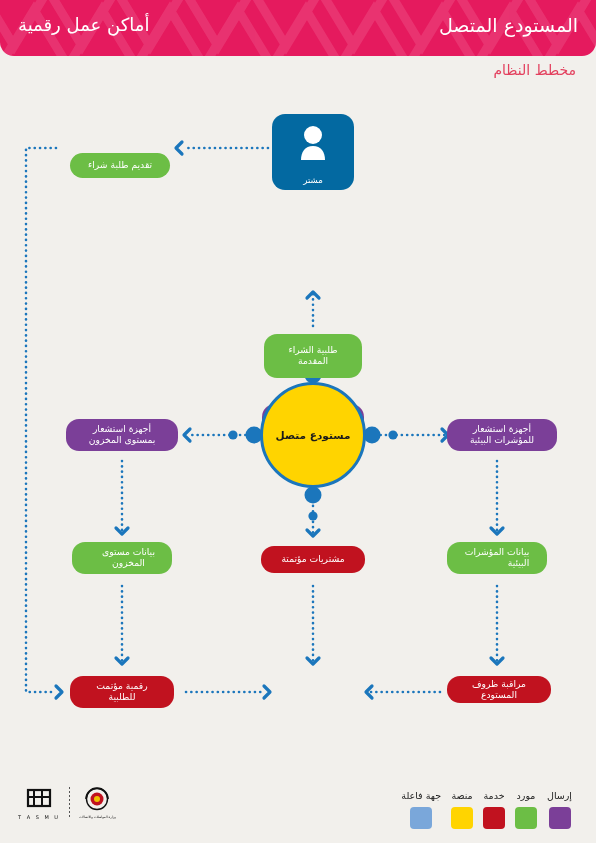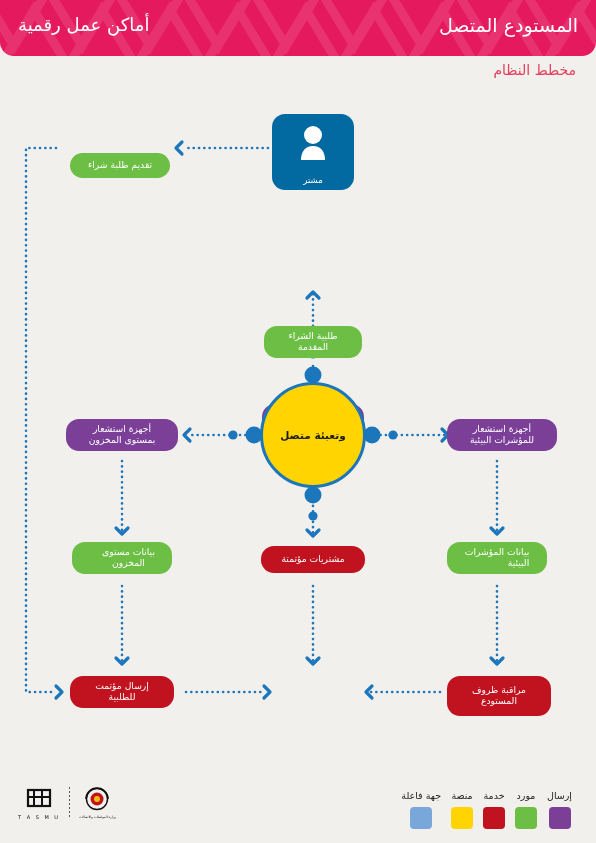--- a/index.html
+++ b/index.html
@@ -238,32 +238,32 @@
             <path d="M17 22c-8 0-12 6-12 14h24c0-8-4-14-12-14z" fill="#fff"></path>
           </svg>
       </span>
       <span>مشتر</span>
     </div>
 
     <div class="node pill supply" style="left:70px;top:50px;width:100px;height:25px;margin-top:17px;">
       <span>تقديم طلبة شراء</span>
     </div>
 
-    <div class="node pill supply" style="left:264px;top:240px;width:98px;height:32px;align-items:center;">
+    <div class="node pill supply" style="left:264px;top:248px;width:98px;height:44px;align-items:center;">
       <span>طلبية الشراء
 المقدمة</span>
     </div>
 
     <div class="node pill tech" style="left:262px;top:318px;width:102px;height:32px;">
       <span>مناولة وتعبئة
 روبوتية</span>
     </div>
 
     <div class="node hub" style="left:260px;top:296px;width:106px;height:106px;">
-      <span>وتعبئة متصل</span>
+      <span>مستودع متصل</span>
     </div>
 
     <div class="node pill tech" style="left:66px;top:333px;width:112px;height:32px;">
       <span>أجهزة استشعار
 بمستوى المخزون</span>
     </div>
 
     <div class="node pill tech" style="left:447px;top:333px;width:110px;height:32px;">
       <span>أجهزة استشعار
 للمؤشرات البيئية</span>
@@ -277,26 +277,26 @@
     <div class="node pill service" style="left:261px;top:460px;width:104px;height:27px;text-align:right;">
       <span>مشتريات مؤتمتة</span>
     </div>
 
     <div class="node pill supply" style="left:447px;top:456px;width:100px;height:32px;text-align:right;">
       <span>بيانات المؤشرات
 البيئية</span>
     </div>
 
     <div class="node pill service" style="left:70px;top:590px;width:104px;height:32px;">
-      <span>إرسال مؤتمت
+      <span>رقمية مؤتمت
 للطلبية</span>
     </div>
 
 
-    <div class="node pill service" style="left:447px;top:590px;width:104px;height:40px;">
+    <div class="node pill service" style="left:447px;top:590px;width:104px;height:27px;">
       <span>مراقبة ظروف
 المستودع</span>
     </div>
   </div>
 
   <div id="legend">
     <div id="legend-items">
       <div class="legend-entry">
         <span class="legend-label">إرسال</span>
         <span class="swatch" style="background:#7b3f98"></span>

